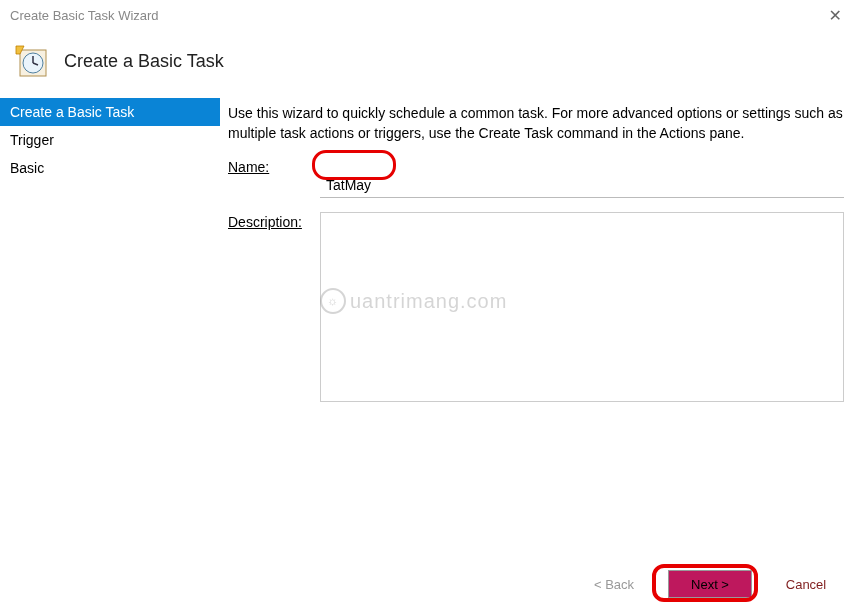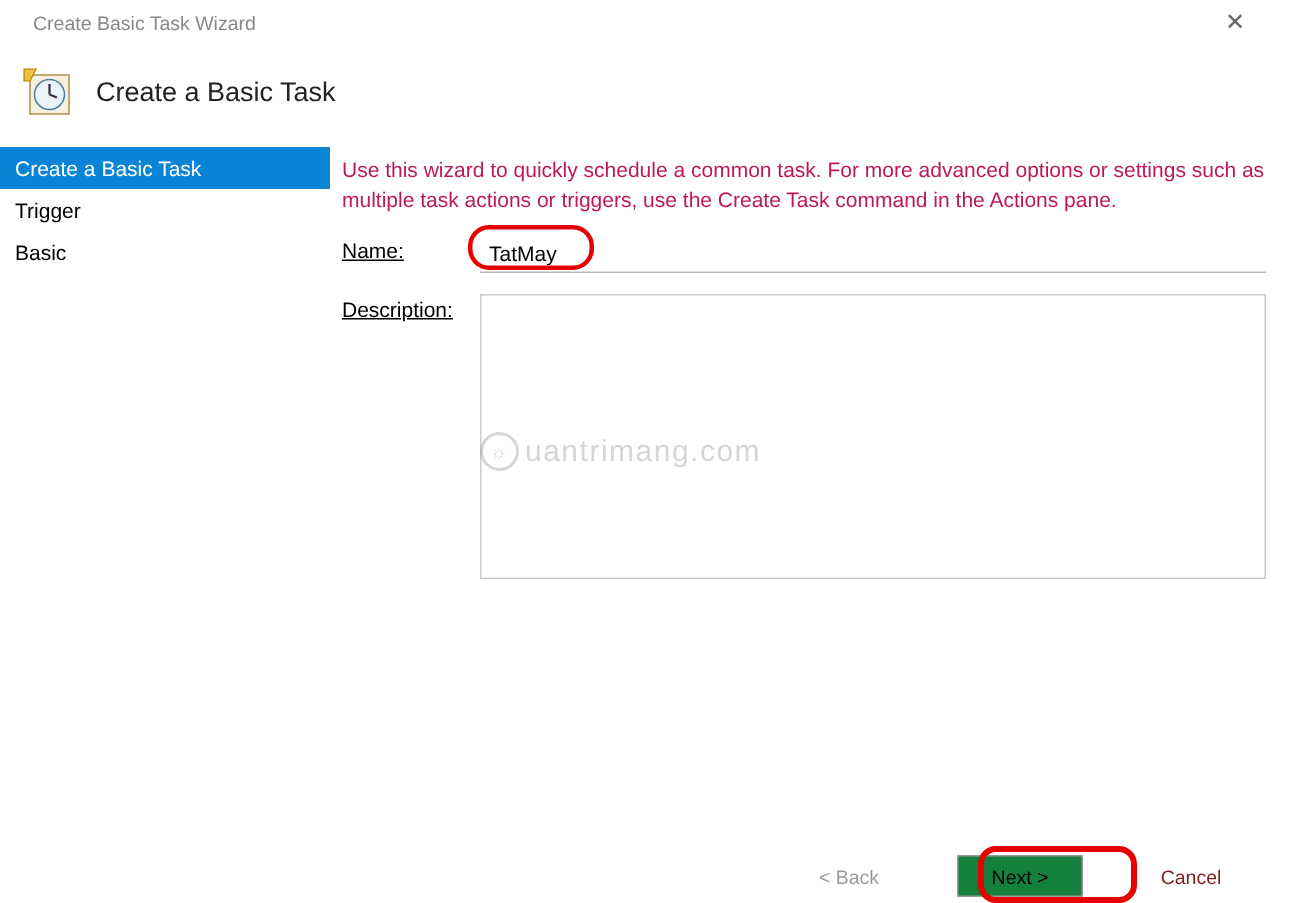--- a/index.html
+++ b/index.html
@@ -15,21 +15,21 @@
       width: 860px;
       height: 602px;
       overflow: hidden;
       position: relative;
     }
     .title-bar {
       height: 30px;
       display: flex;
       align-items: center;
       justify-content: space-between;
-      padding: 0 22px;
+      padding: 0 10px;
     }
     .title-text {
       color: #888;
       font-size: 13px;
     }
     .close-btn {
       font-size: 16px;
       color: #666;
       cursor: pointer;
       padding: 0 8px;
@@ -67,41 +67,42 @@
       color: #fff;
     }
     .content {
       flex: 1;
       padding: 6px 16px 0 8px;
       position: relative;
     }
     .intro-text {
       font-size: 14px;
       line-height: 1.4;
-      color: #be185d;
+      color: #000000;
       margin-bottom: 14px;
     }
     .form-row {
       display: flex;
       align-items: flex-start;
       margin-bottom: 14px;
     }
     .form-label {
       width: 92px;
       font-size: 14px;
       padding-top: 2px;
       text-decoration: underline;
     }
     .name-input {
       flex: 1;
       border: none;
       border-bottom: 1px solid #bbb;
       font-size: 14px;
       padding: 4px 6px;
       outline: none;
+      margin-top: 16px;
     }
     .desc-textarea {
       flex: 1;
       height: 190px;
       border: 1px solid #ccc;
       font-family: inherit;
       font-size: 14px;
       padding: 4px 6px;
       resize: none;
       outline: none;
@@ -112,30 +113,30 @@
       border-radius: 14px;
       top: 52px;
       left: 92px;
       width: 84px;
       height: 30px;
       pointer-events: none;
     }
     .footer {
       position: absolute;
       bottom: 4px;
-      right: 24px;
-      display: flex;
-      align-items: center;
-      gap: 30px;
+      right: 12px;
+      display: flex;
+      align-items: center;
+      gap: 12px;
     }
     .btn {
       min-width: 84px;
       height: 28px;
       border: 1px solid #999;
-      background: #15803d;
+      background: #be185d;
       font-size: 13px;
       cursor: pointer;
       padding: 0 12px;
     }
     .btn-back {
       border: none;
       background: transparent;
       color: #999;
       cursor: default;
     }

